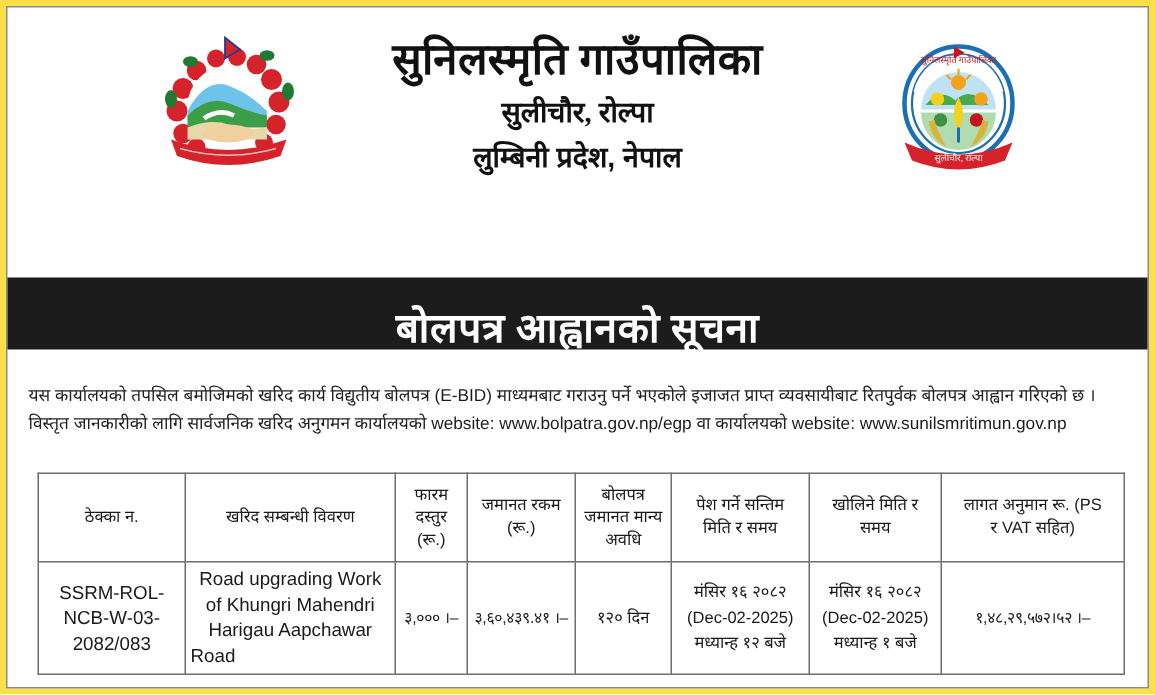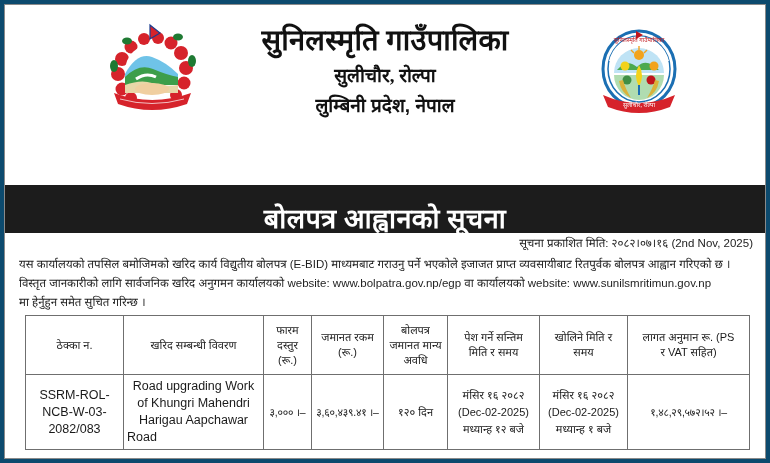--- a/index.html
+++ b/index.html
@@ -1,18 +1,18 @@
 <!DOCTYPE html>
 <html><head>
 <meta charset="utf-8">
 <style>
   html,body{margin:0;padding:0;background:#ffffff;}
   body{font-family:"Liberation Sans","DejaVu Sans",sans-serif;color:#1a1a1a;}
   #page{position:relative;width:770px;height:463px;box-sizing:border-box;
-        background:#0c4a6e;overflow:hidden;}
+        background:#fde047;overflow:hidden;}
   .outer-frame{position:absolute;left:4px;top:4px;width:762px;height:455px;
         border:1px solid #8a8a8a;box-sizing:border-box;background:#fff;}
 
   
   .header{position:relative;height:168px;}
   .crest{position:absolute;top:14px;left:95px;width:105px;height:105px;}
   .logo-right{position:absolute;top:20px;left:588px;width:92px;height:92px;}
   .titles{position:absolute;left:150px;top:14px;width:460px;text-align:center;}
   .t-line1,.t-line2{font-family:"Liberation Serif","DejaVu Serif",serif;
         font-weight:bold;color:#111;letter-spacing:.3px;}
@@ -146,30 +146,24 @@
           <path d="M10 70 q36 16 72 0 l-5 12 q-31 12 -62 0 Z" fill="#d6232b"></path>
           <text x="46" y="82" font-size="6" fill="#ffffff" text-anchor="middle" font-family="Liberation Serif, serif">सुलीचौर, रोल्पा</text>
         </svg>
       </div>
     </div>
 
     <div class="banner">
       <span class="banner-text">बोलपत्र आह्वानको सूचना</span>
     </div>
 
-    <div class="pubdate">
-      <span>सूचना प्रकाशित मिति:</span>
-      <span>२०८२।०७।१६</span>
-      <span>(2nd Nov, 2025)</span>
-    </div>
 
     <div class="para">
       <div class="l1">यस कार्यालयको तपसिल बमोजिमको खरिद कार्य विद्युतीय बोलपत्र (E-BID) माध्यमबाट गराउनु पर्ने भएकोले इजाजत प्राप्त व्यवसायीबाट रितपुर्वक बोलपत्र आह्वान गरिएको छ ।</div>
       <div class="l2">विस्तृत जानकारीको लागि सार्वजनिक खरिद अनुगमन कार्यालयको website: www.bolpatra.gov.np/egp वा कार्यालयको website: www.sunilsmritimun.gov.np</div>
-      <div class="l3">मा हेर्नुहुन समेत सुचित गरिन्छ ।</div>
     </div>
 
     <div class="tbl-wrap">
       <table class="notice">
         <colgroup>
           <col class="c1">
             <col class="c2">
             <col class="c3">
             <col class="c4">
           <col class="c5">

